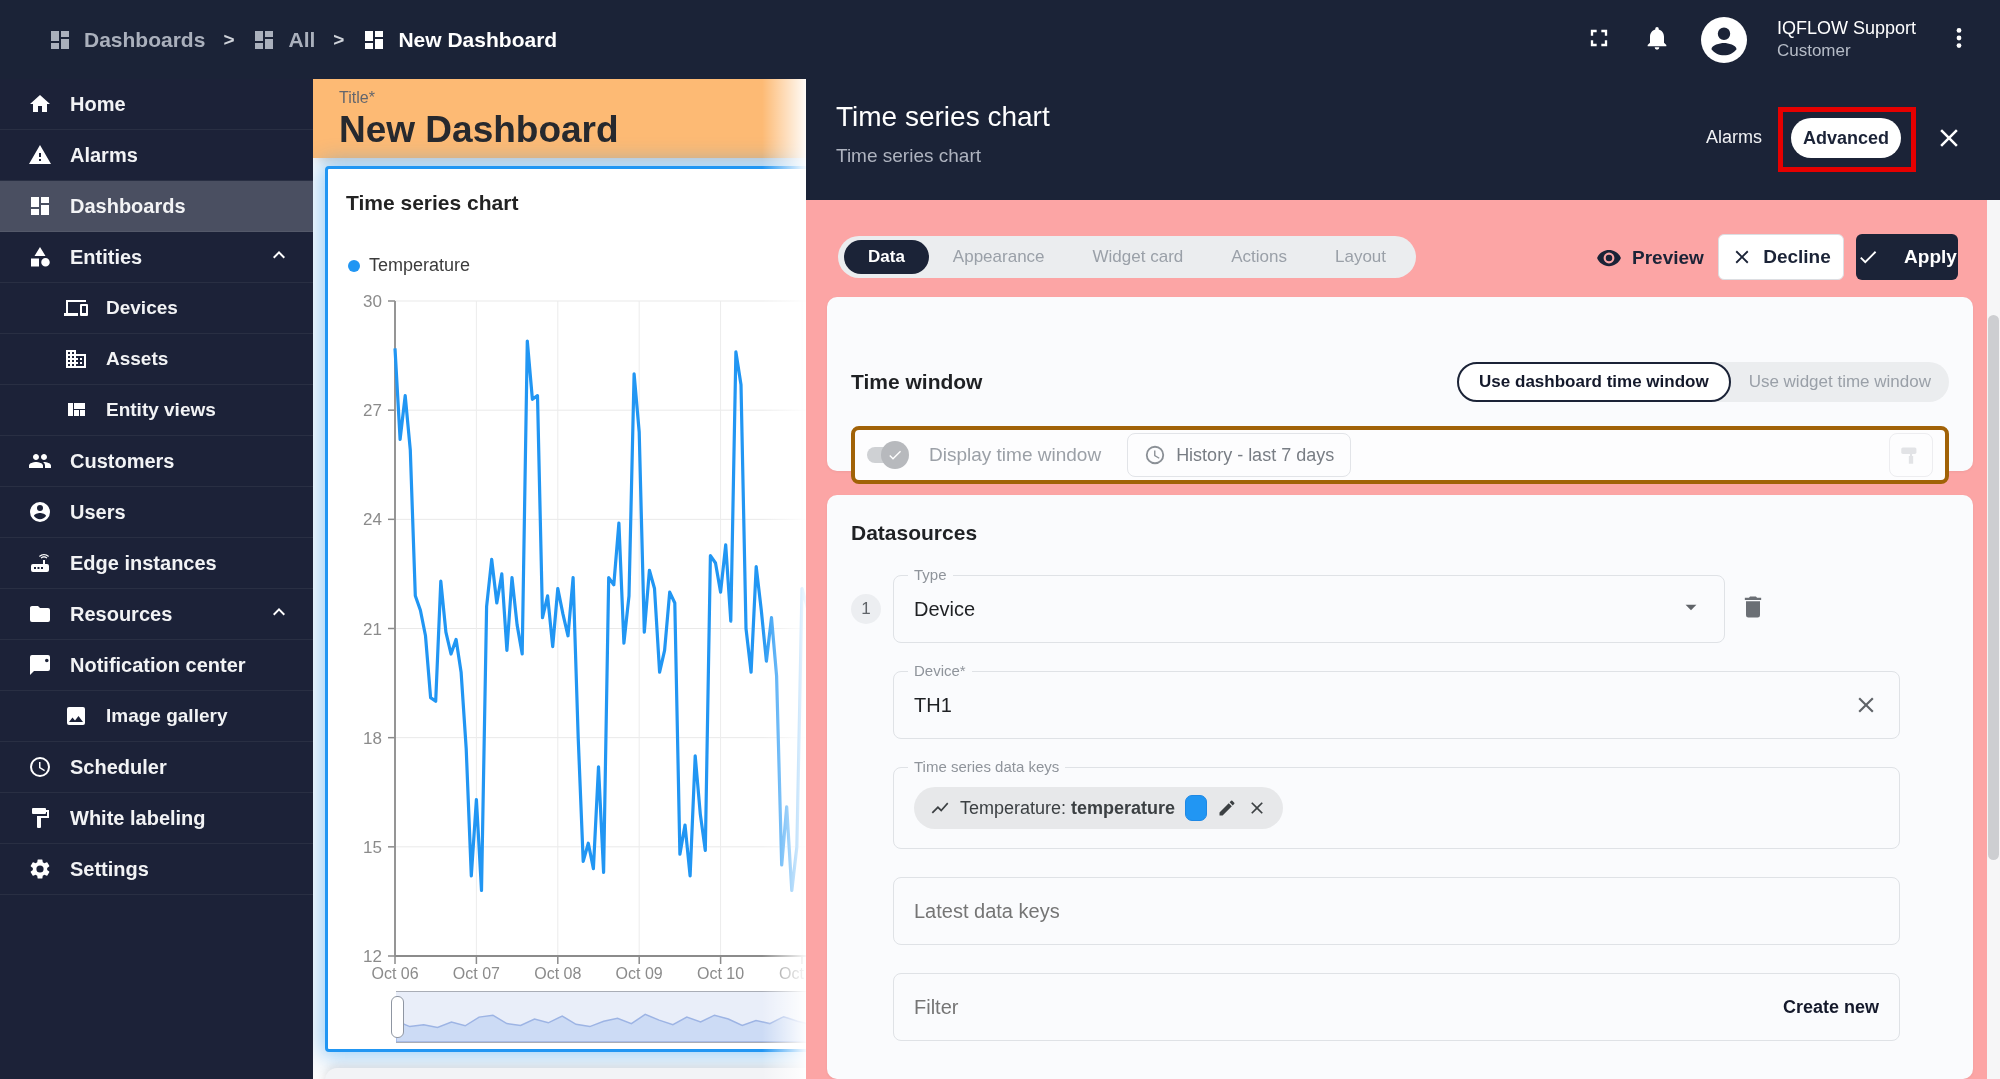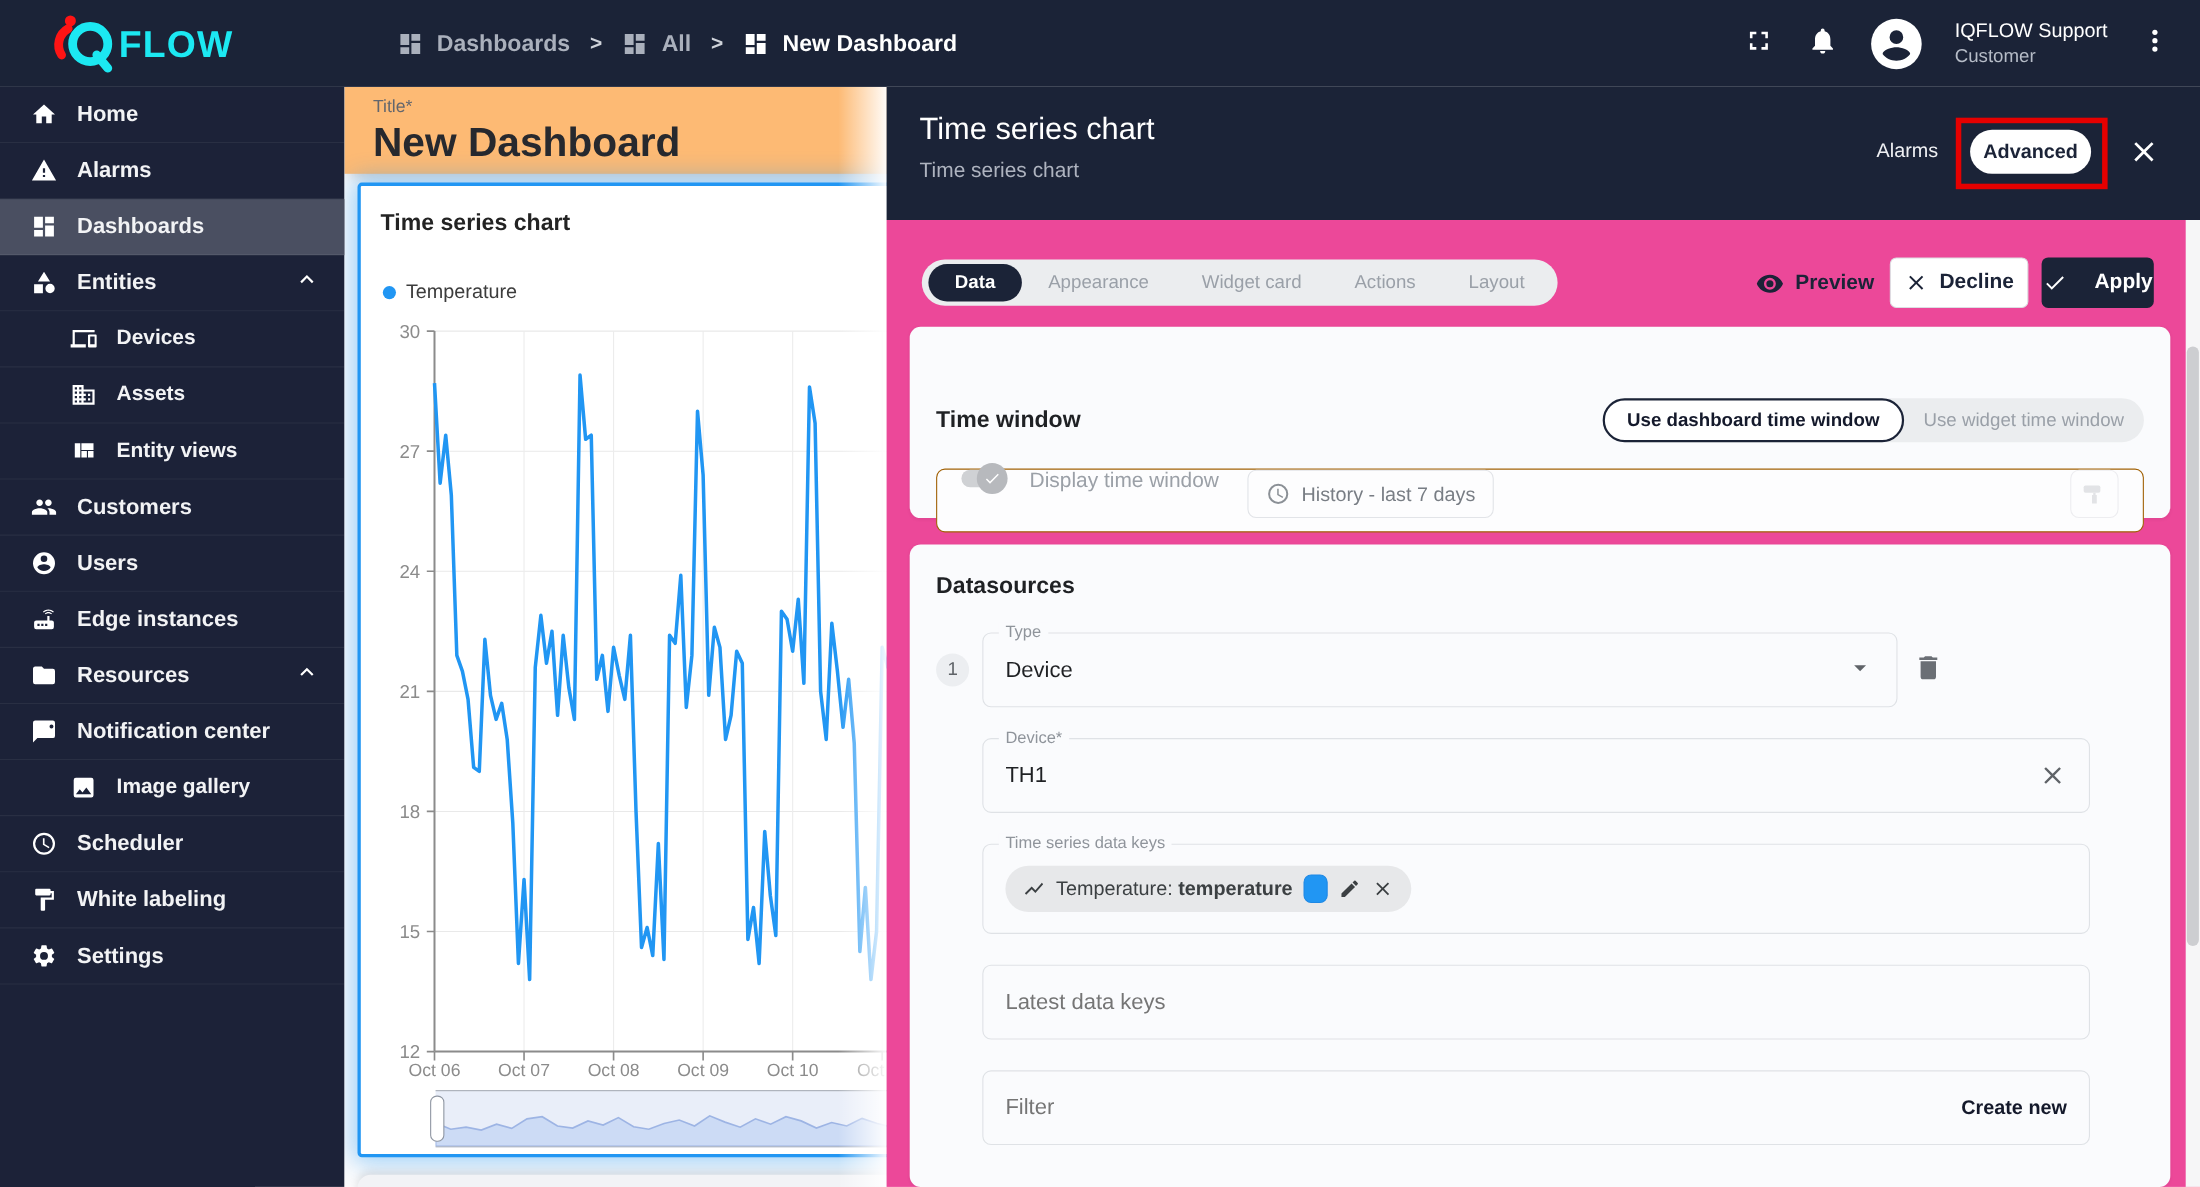--- a/index.html
+++ b/index.html
@@ -75,21 +75,21 @@
   #panel-subtitle { position:absolute; left:30px; top:66px; color:#aeb3bf; font-size:19px; }
   #mode-basic { position:absolute; left:900px; top:48px; color:#f0f1f4; font-size:18px; cursor:pointer; }
   #mode-advanced { position:absolute; left:985px; top:39px; width:110px; height:40px;
     background:#fff; border-radius:20px; color:#1b2337; font-size:18px; font-weight:700;
     display:flex; align-items:center; justify-content:center; cursor:pointer; }
   #red-box { position:absolute; left:972px; top:28px; width:138px; height:65px;
     border:5px solid #e60000; pointer-events:none; }
   #panel-close { position:absolute; left:1128px; top:44px; cursor:pointer; }
   #panel-close svg { fill:#fff; }
 
-  #panel-body { position:absolute; left:0; top:121px; width:1194px; height:879px; background:#ec4899; }
+  #panel-body { position:absolute; left:0; top:121px; width:1194px; height:879px; background:#fca5a5; }
   #tabs-row { position:absolute; left:32px; top:36px; height:42px; display:flex;
     align-items:center; background:#ebedef; border-radius:21px; padding:0 6px; }
   .tab { height:34px; padding:0 24px; display:flex; align-items:center;
     border-radius:17px; font-size:17px; color:#9aa0a8; cursor:pointer; white-space:nowrap; }
   .tab.selected { background:#1b2337; color:#fff; font-weight:700; }
   #preview-btn { position:absolute; left:790px; top:40px; display:flex; align-items:center;
     gap:10px; font-size:19px; font-weight:700; color:#1b2337; cursor:pointer; height:36px; }
   #preview-btn svg { fill:#1b2337; }
   #decline-btn { position:absolute; left:912px; top:34px; width:126px; height:46px;
     background:#fff; border:1px solid #dcdee2; border-radius:6px; display:flex;
@@ -107,22 +107,22 @@
   #card-datasources { top:295px; height:584px; }
   .card-head-row { display:flex; align-items:center;margin-top:39px; }
   .card-heading { font-size:21px; font-weight:700; color:#1f2124; }
 
   #tw-toggle-group { margin-left:auto; display:flex; align-items:center;
     background:#ebedef; border-radius:20px; height:40px; }
   #tw-opt-dash { height:40px; padding:0 20px; background:#fff; border:2px solid #1b2337;
     border-radius:20px; display:flex; align-items:center; font-size:17px; font-weight:700;
     color:#14192b; cursor:pointer; }
   #tw-opt-widget { padding:0 18px; font-size:17px; color:#9aa0a8; cursor:pointer; }
-  #tw-row { margin-top:24px; height:58px; border:1px solid #a16207; border-radius:8px;
-    background:#fdfdfe; display:flex; padding:0 22px; }
+  #tw-row { margin-top:24px; height:58px; border:4px solid #a16207; border-radius:8px;
+    background:#fdfdfe; display:flex; align-items:center; padding:0 12px; }
   #tw-switch { width:40px; height:16px; background:#cfd1d4; border-radius:8px;
     position:relative; margin-right:22px; cursor:pointer; }
   #tw-switch .knob { position:absolute; right:-2px; top:-6px; width:28px; height:28px;
     border-radius:50%; background:#b7b9bd; display:flex; align-items:center; justify-content:center; }
   #tw-switch .knob svg { fill:#fff; }
   #tw-display-label { font-size:19px; color:#9ba0a7; }
   #tw-history-btn { margin-left:26px; height:44px; border:1px solid #e2e4e8; border-radius:8px;
     display:flex; align-items:center; gap:10px; padding:0 16px; color:#787d84;
     font-size:18px; cursor:pointer; }
   #tw-history-btn svg { fill:#8b9096; }
@@ -158,29 +158,20 @@
   #create-new { margin-left:auto; font-size:18px; font-weight:700; color:#14192b; cursor:pointer; }
 
   #panel-scrollbar { position:absolute; right:0; top:0; width:13px; height:879px; background:#f6f6f7; }
   #panel-scroll-thumb { position:absolute; right:1px; top:115px; width:11px; height:545px;
     background:#cdced1; border-radius:6px; cursor:grab; }
 </style>
 </head>
 <body>
 
 <div id="topbar">
-  <div id="logo">
-    <svg width="210" height="56" viewBox="0 0 210 56">
-      <circle cx="40" cy="28" r="16" fill="none" stroke="#1ce8f2" stroke-width="8"></circle>
-      <line x1="46" y1="38" x2="56" y2="50" stroke="#1ce8f2" stroke-width="8" stroke-linecap="round"></line>
-      <path d="M 20 14 A 17 17 0 0 0 14 38" fill="none" stroke="#ff1414" stroke-width="8" stroke-linecap="round"></path>
-      <circle cx="22" cy="7" r="5" fill="#ff1414"></circle>
-      <text x="66" y="40" font-size="34" font-weight="bold" fill="#1ce8f2" font-family="Liberation Sans, sans-serif" letter-spacing="1">FLOW</text>
-    </svg>
-  </div>
   <div id="breadcrumb">
       <span class="crumb">
         <svg width="24" height="24" viewBox="0 0 24 24">
           <path d="M3 13h8V3H3v10zm0 8h8v-6H3v6zm10 0h8V11h-8v10zm0-18v6h8V3h-8z"></path>
         </svg>
         <span>Dashboards</span>
       </span>
       <span class="crumb-sep">&gt;</span>
       <span class="crumb">
         <svg width="24" height="24" viewBox="0 0 24 24">

